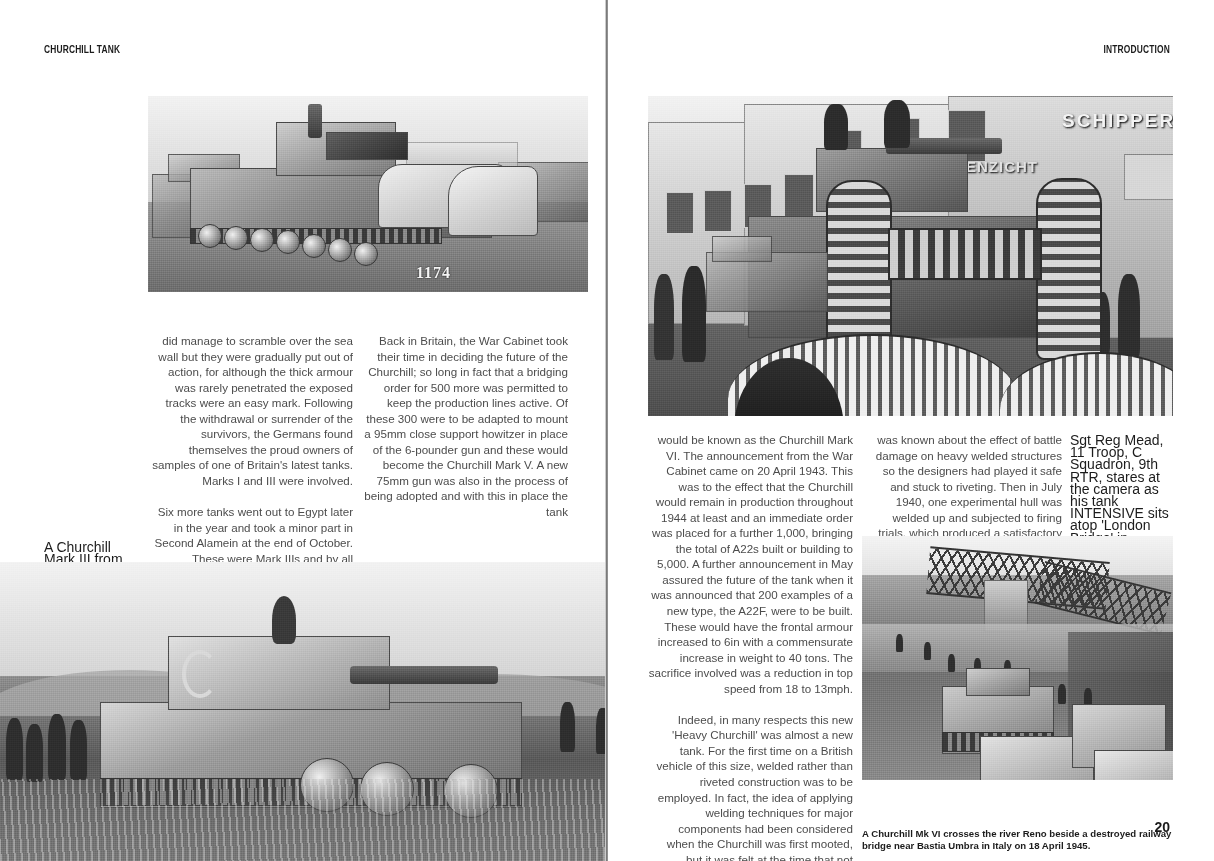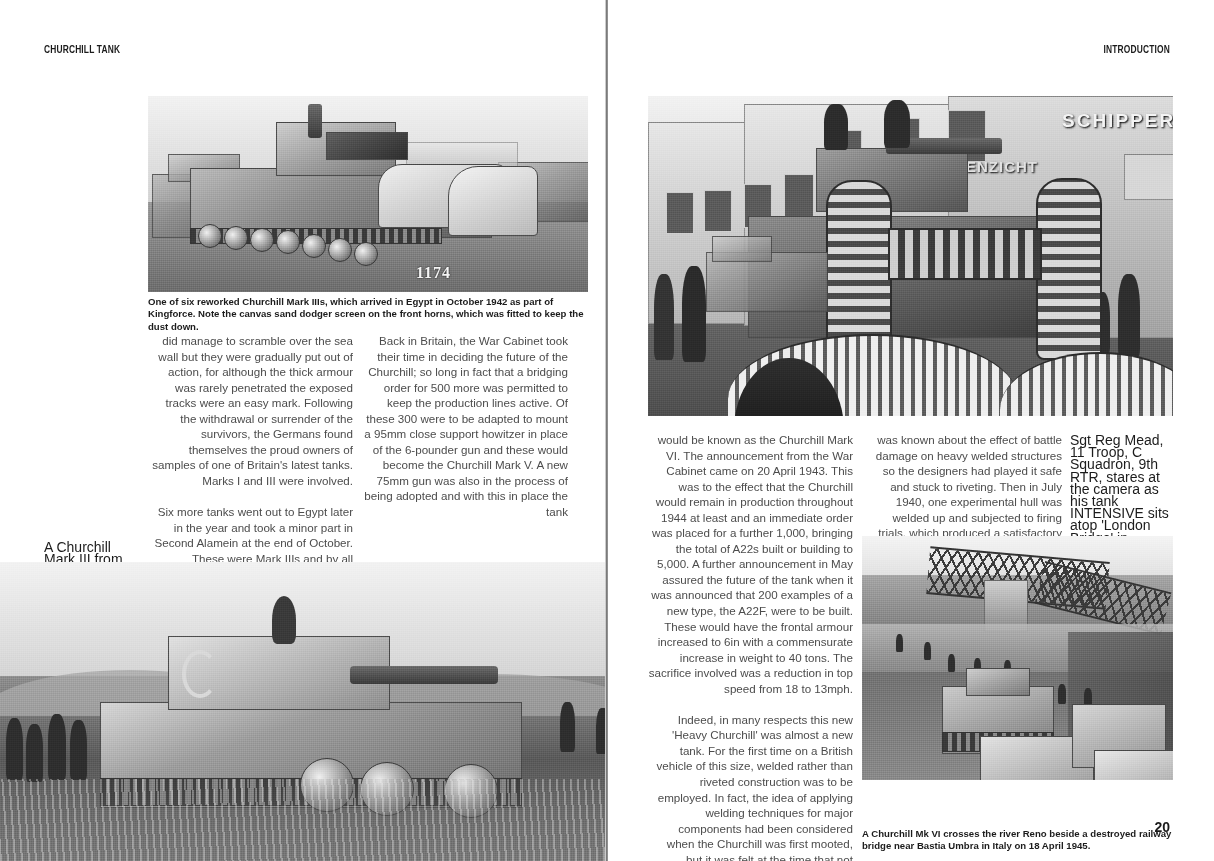--- a/index.html
+++ b/index.html
@@ -220,21 +220,20 @@
       <div class="roadwheel" style="left:76px;  top:130px; width:22px; height:22px;"></div>
       <div class="roadwheel" style="left:102px; top:132px; width:22px; height:22px;"></div>
       <div class="roadwheel" style="left:128px; top:134px; width:22px; height:22px;"></div>
       <div class="roadwheel" style="left:154px; top:138px; width:22px; height:22px;"></div>
       <div class="roadwheel" style="left:180px; top:142px; width:22px; height:22px;"></div>
       <div class="roadwheel" style="left:206px; top:146px; width:22px; height:22px;"></div>
       <div class="negnum" style="left:268px; top:168px;">1174</div>
       <div class="grain"></div>
     </div>
 
-    <div class="caption" style="left:148px; top:296px; width:440px;">One of six reworked Churchill Mark IIIs, which arrived in Egypt in October 1942 as part of Kingforce. Note the canvas sand dodger screen on the front horns, which was fitted to keep the dust down.</div>
 
     <div class="body-col" style="left:148px; top:333px; width:205px;">
       <p>did manage to scramble over the sea wall but they were gradually put out of action, for although the thick armour was rarely penetrated the exposed tracks were an easy mark. Following the withdrawal or surrender of the survivors, the Germans found themselves the proud owners of samples of one of Britain's latest tanks. Marks I and III were involved.</p>
       <p>Six more tanks went out to Egypt later in the year and took a minor part in Second Alamein at the end of October. These were Mark IIIs and by all accounts they survived a veritable hail of anti-tank gun fire. They also served to prove that</p>
     </div>
 
     <div class="body-col" style="left:361px; top:333px; width:207px;">
       <p>Back in Britain, the War Cabinet took their time in deciding the future of the Churchill; so long in fact that a bridging order for 500 more was permitted to keep the production lines active. Of these 300 were to be adapted to mount a 95mm close support howitzer in place of the 6-pounder gun and these would become the Churchill Mark V. A new 75mm gun was also in the process of being adopted and with this in place the tank</p>
     </div>
 

